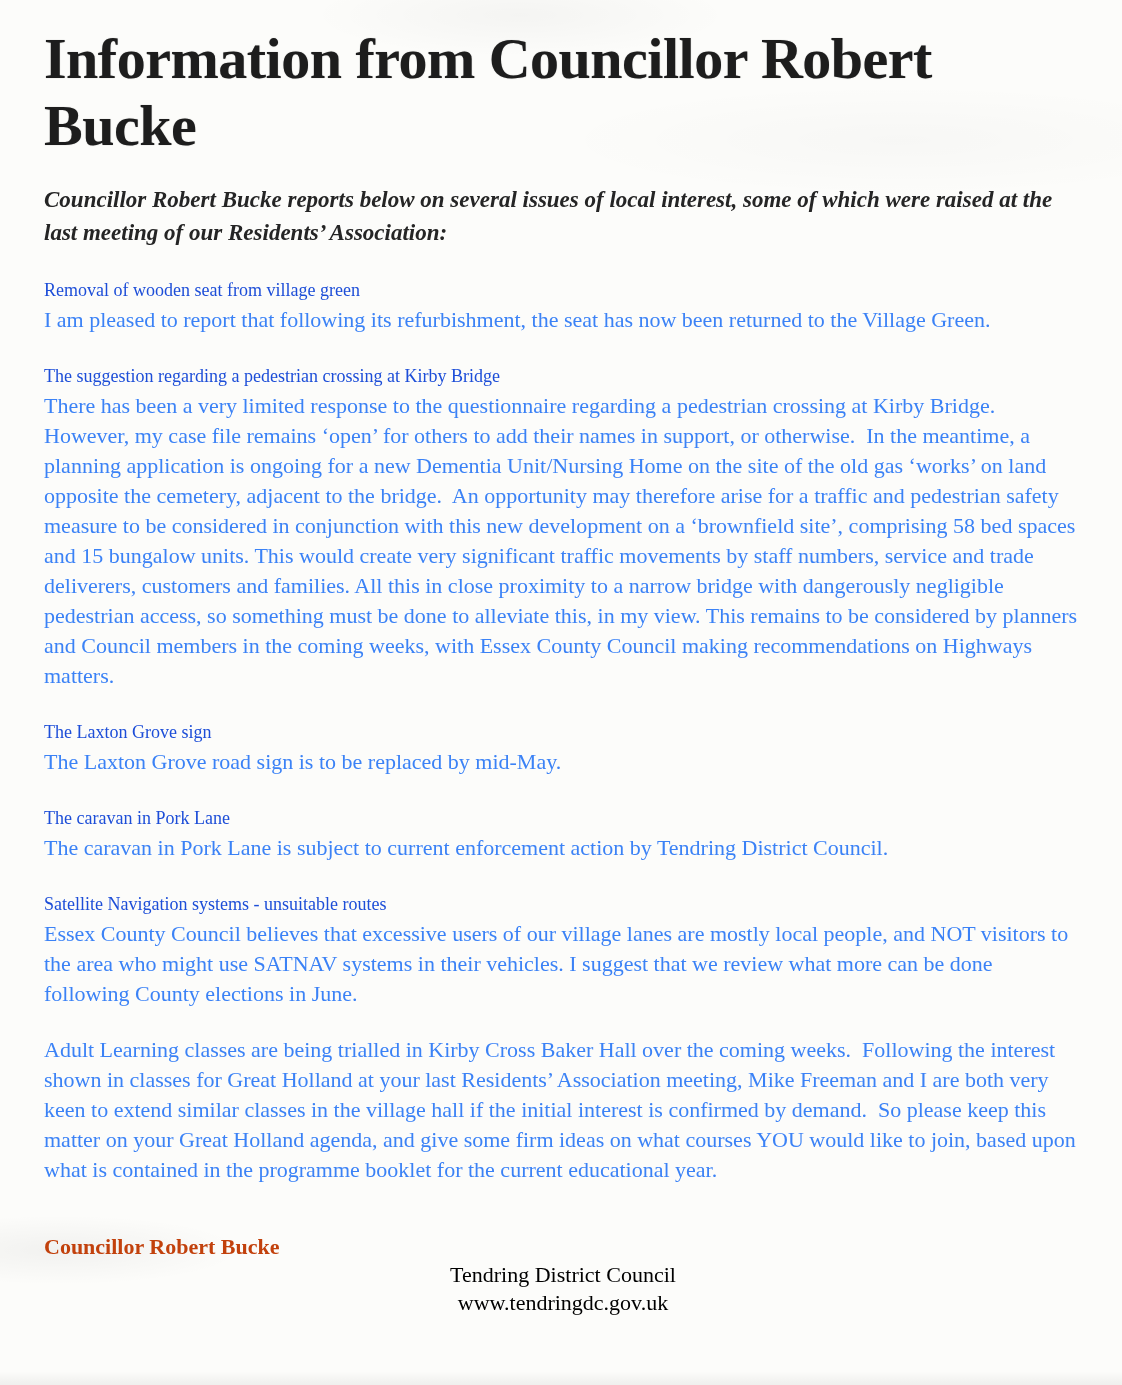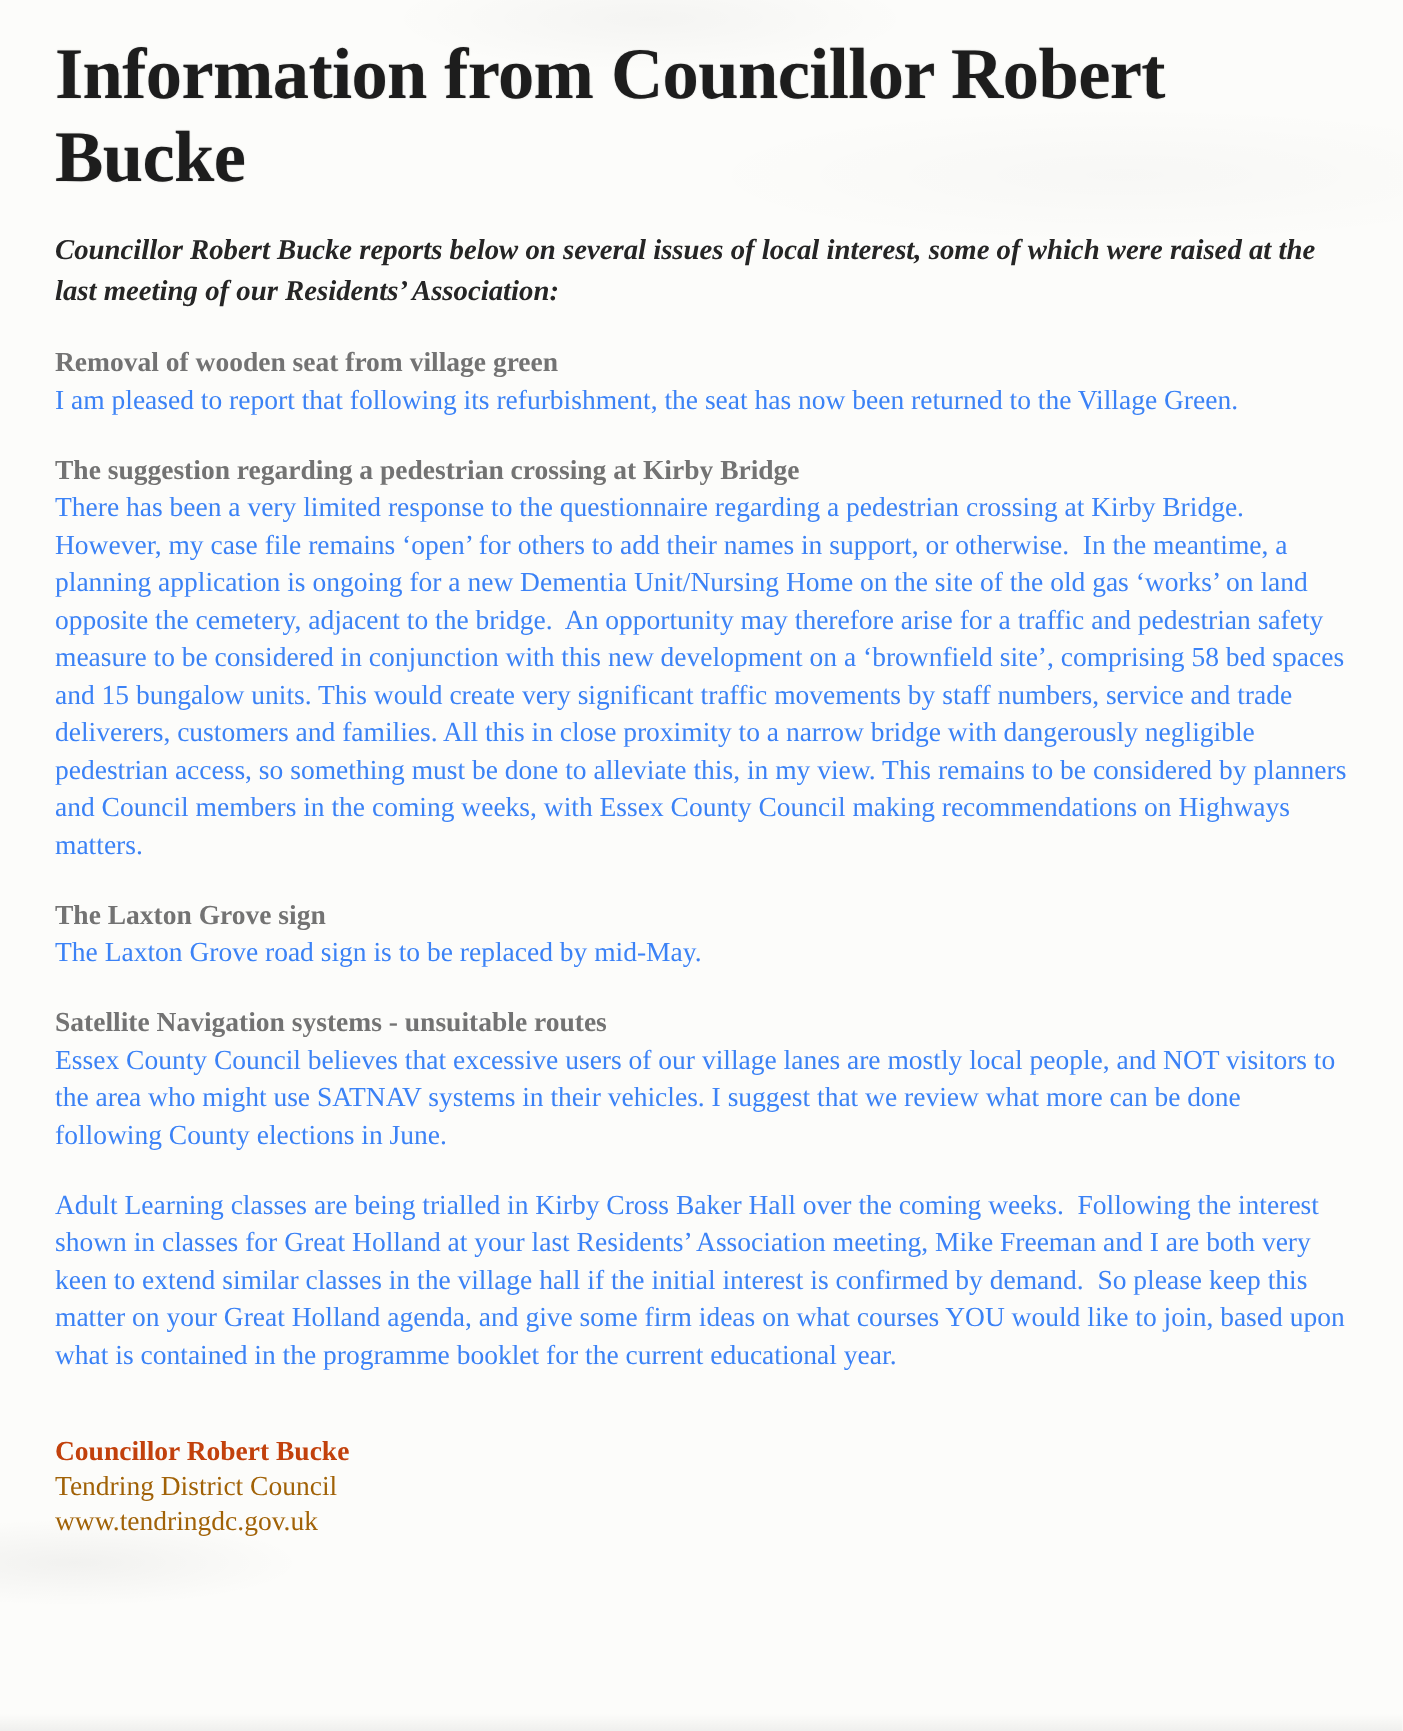--- a/index.html
+++ b/index.html
@@ -41,44 +41,45 @@
     font-weight: bold;
     font-style: italic;
     color: #252525;
     max-width: 1010px;
   }
   .section {
     margin: 26px 0 0 0;
   }
   .section-heading {
     margin: 0;
-    font-size: 22px;
+    font-size: 18px;
     line-height: 30px;
-    font-weight: bold;
-    color: #737373;
+    font-weight: normal;
+    color: #1d4ed8;
   }
   .section-body {
     margin: 0;
     font-size: 22px;
     line-height: 30px;
     color: #3b82f6;
     white-space: pre-wrap;
     max-width: 1038px;
   }
   .signature {
     margin-top: 48px;
     font-size: 22px;
     line-height: 28px;
   }
   .sig-name {
     font-weight: bold;
     color: #c2410c;
   }
   .sig-line {
-    color: #a16207;
+    color: #000000;
+    text-align: center;
   }
 </style>
 </head>
 <body>
 
 <div class="doc">
 
   <h1 class="title">Information from Councillor Robert Bucke</h1>
 
   <p class="intro">Councillor Robert Bucke reports below on several issues of local interest, some of which were raised at the last meeting of our Residents’ Association:</p>
@@ -91,20 +92,24 @@
   <div class="section">
     <h2 class="section-heading">The suggestion regarding a pedestrian crossing at Kirby Bridge</h2>
     <p class="section-body">There has been a very limited response to the questionnaire regarding a pedestrian crossing at Kirby Bridge.  However, my case file remains ‘open’ for others to add their names in support, or otherwise.  In the meantime, a planning application is ongoing for a new Dementia Unit/Nursing Home on the site of the old gas ‘works’ on land opposite the cemetery, adjacent to the bridge.  An opportunity may therefore arise for a traffic and pedestrian safety measure to be considered in conjunction with this new development on a ‘brownfield site’, comprising 58 bed spaces and 15 bungalow units. This would create very significant traffic movements by staff numbers, service and trade deliverers, customers and families. All this in close proximity to a narrow bridge with dangerously negligible pedestrian access, so something must be done to alleviate this, in my view. This remains to be considered by planners and Council members in the coming weeks, with Essex County Council making recommendations on Highways matters.</p>
   </div>
 
   <div class="section">
     <h2 class="section-heading">The Laxton Grove sign</h2>
     <p class="section-body">The Laxton Grove road sign is to be replaced by mid-May.</p>
   </div>
 
+  <div class="section">
+    <h2 class="section-heading">The caravan in Pork Lane</h2>
+    <p class="section-body">The caravan in Pork Lane is subject to current enforcement action by Tendring District Council.</p>
+  </div>
 
   <div class="section">
     <h2 class="section-heading">Satellite Navigation systems - unsuitable routes</h2>
     <p class="section-body">Essex County Council believes that excessive users of our village lanes are mostly local people, and NOT visitors to the area who might use SATNAV systems in their vehicles. I suggest that we review what more can be done following County elections in June.</p>
   </div>
 
   <div class="section">
     <p class="section-body">Adult Learning classes are being trialled in Kirby Cross Baker Hall over the coming weeks.  Following the interest shown in classes for Great Holland at your last Residents’ Association meeting, Mike Freeman and I are both very keen to extend similar classes in the village hall if the initial interest is confirmed by demand.  So please keep this matter on your Great Holland agenda, and give some firm ideas on what courses YOU would like to join, based upon what is contained in the programme booklet for the current educational year.</p>
   </div>
 

